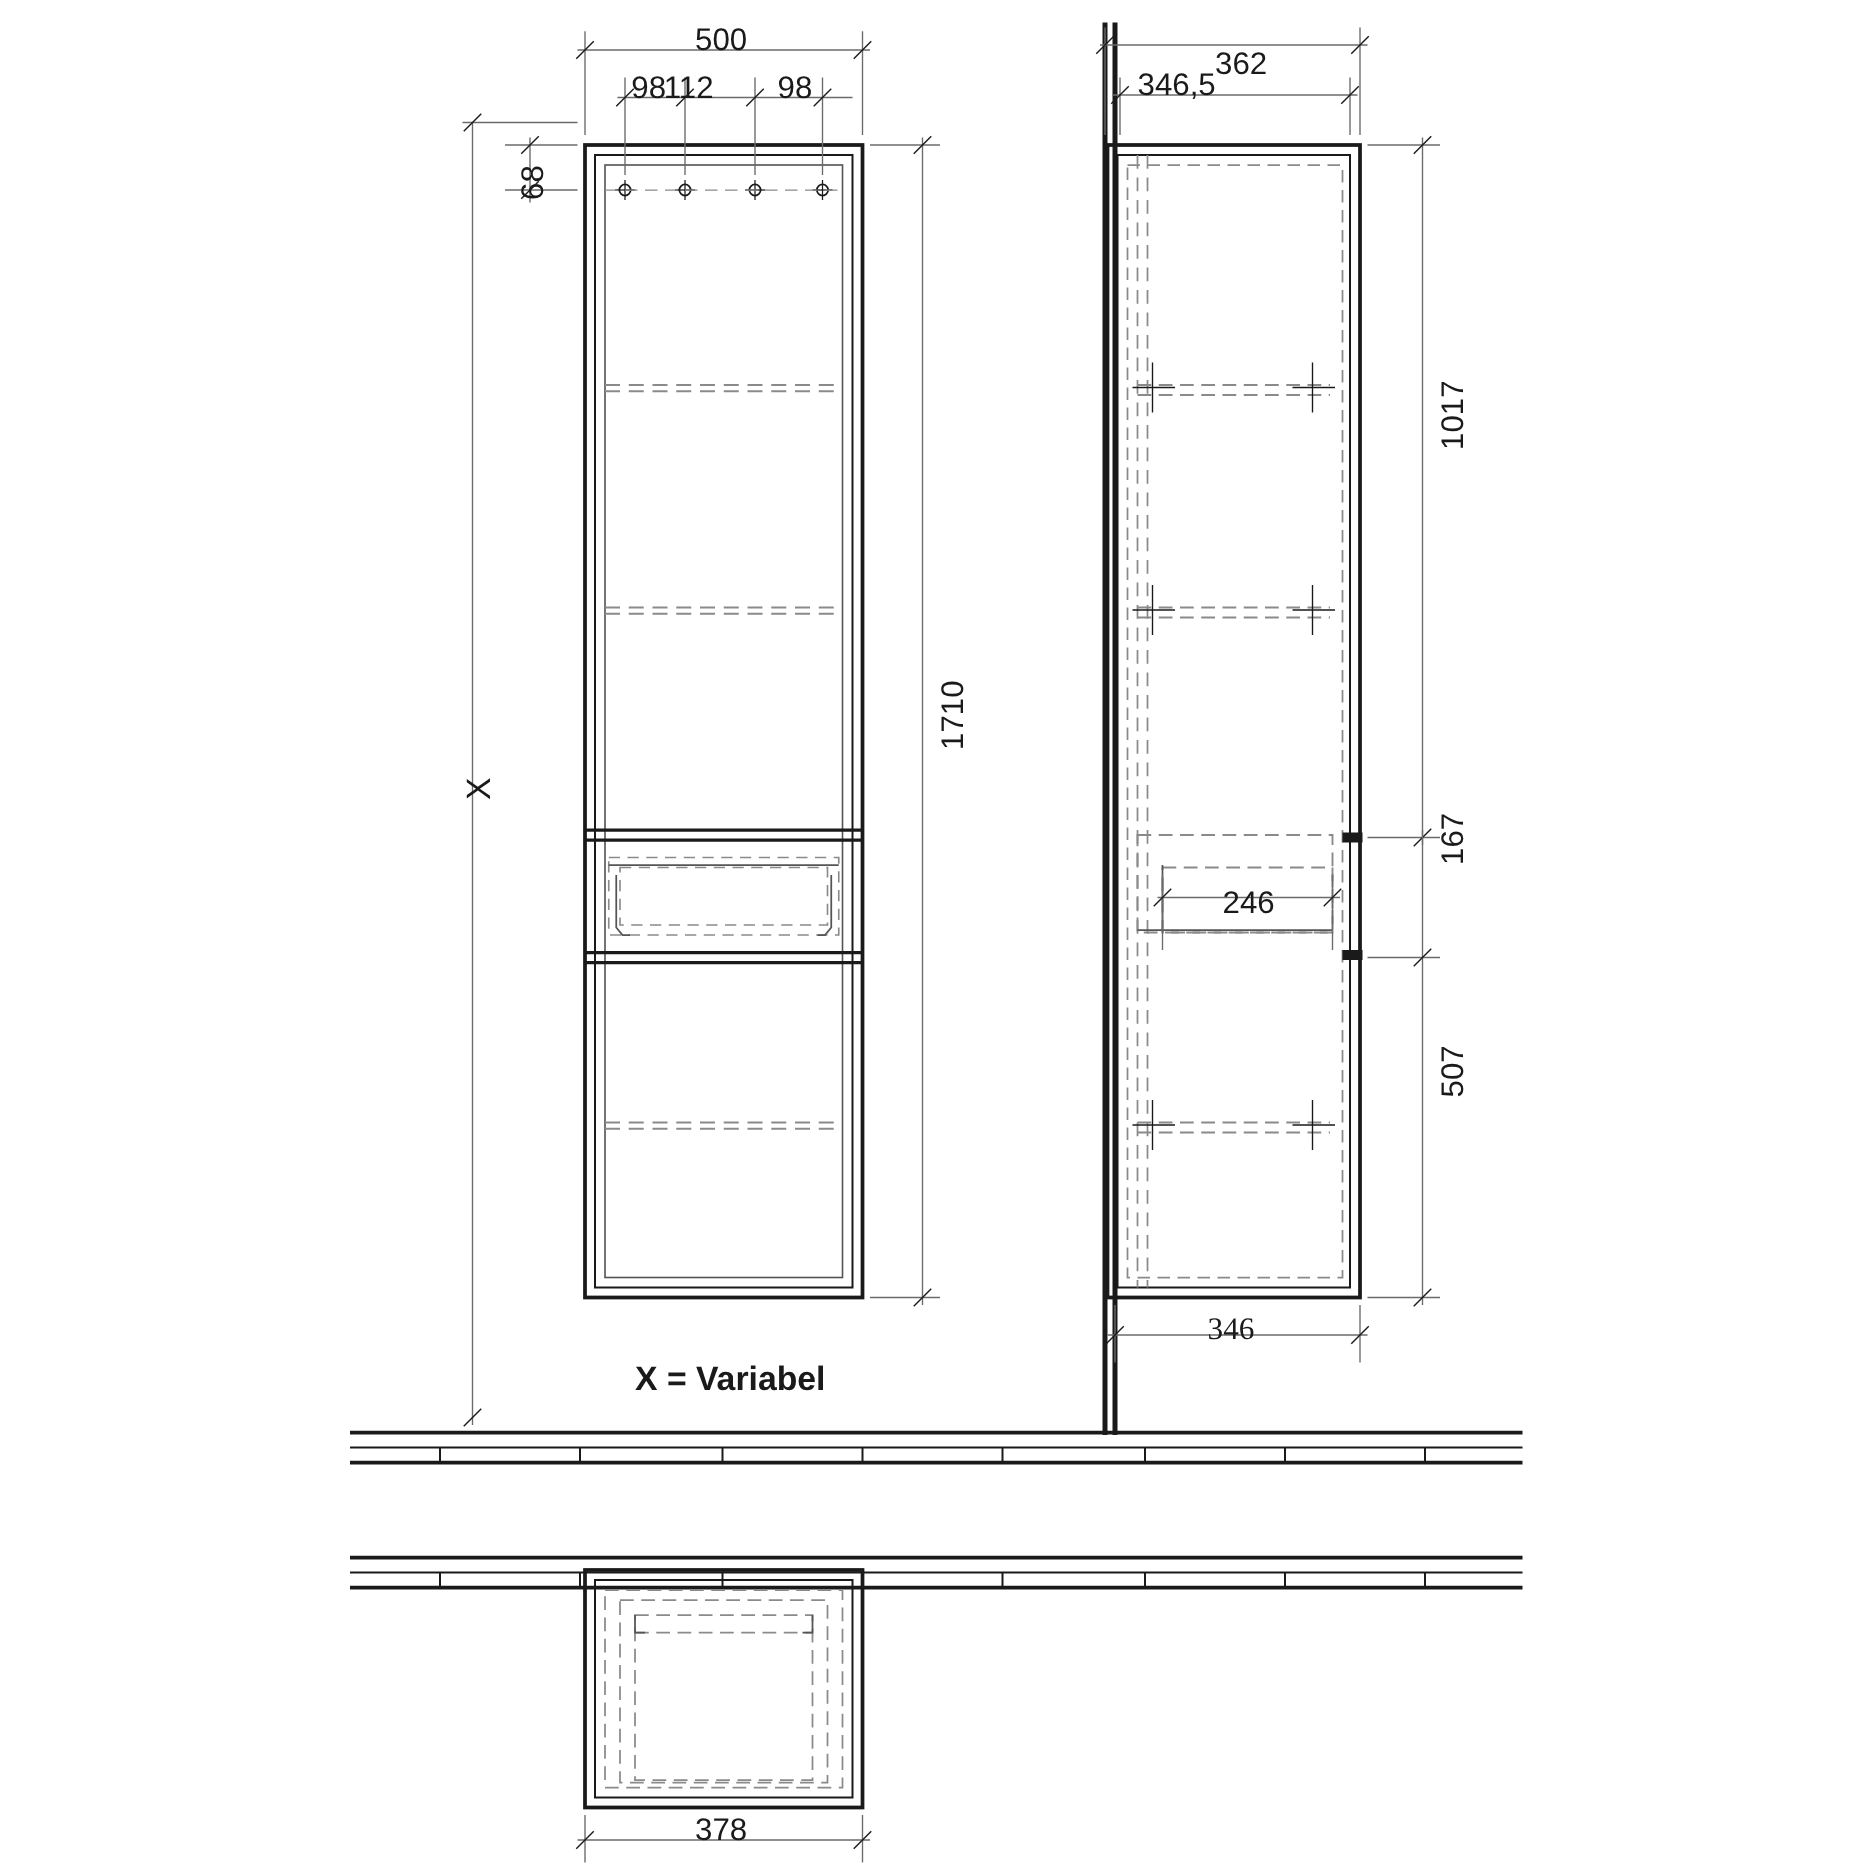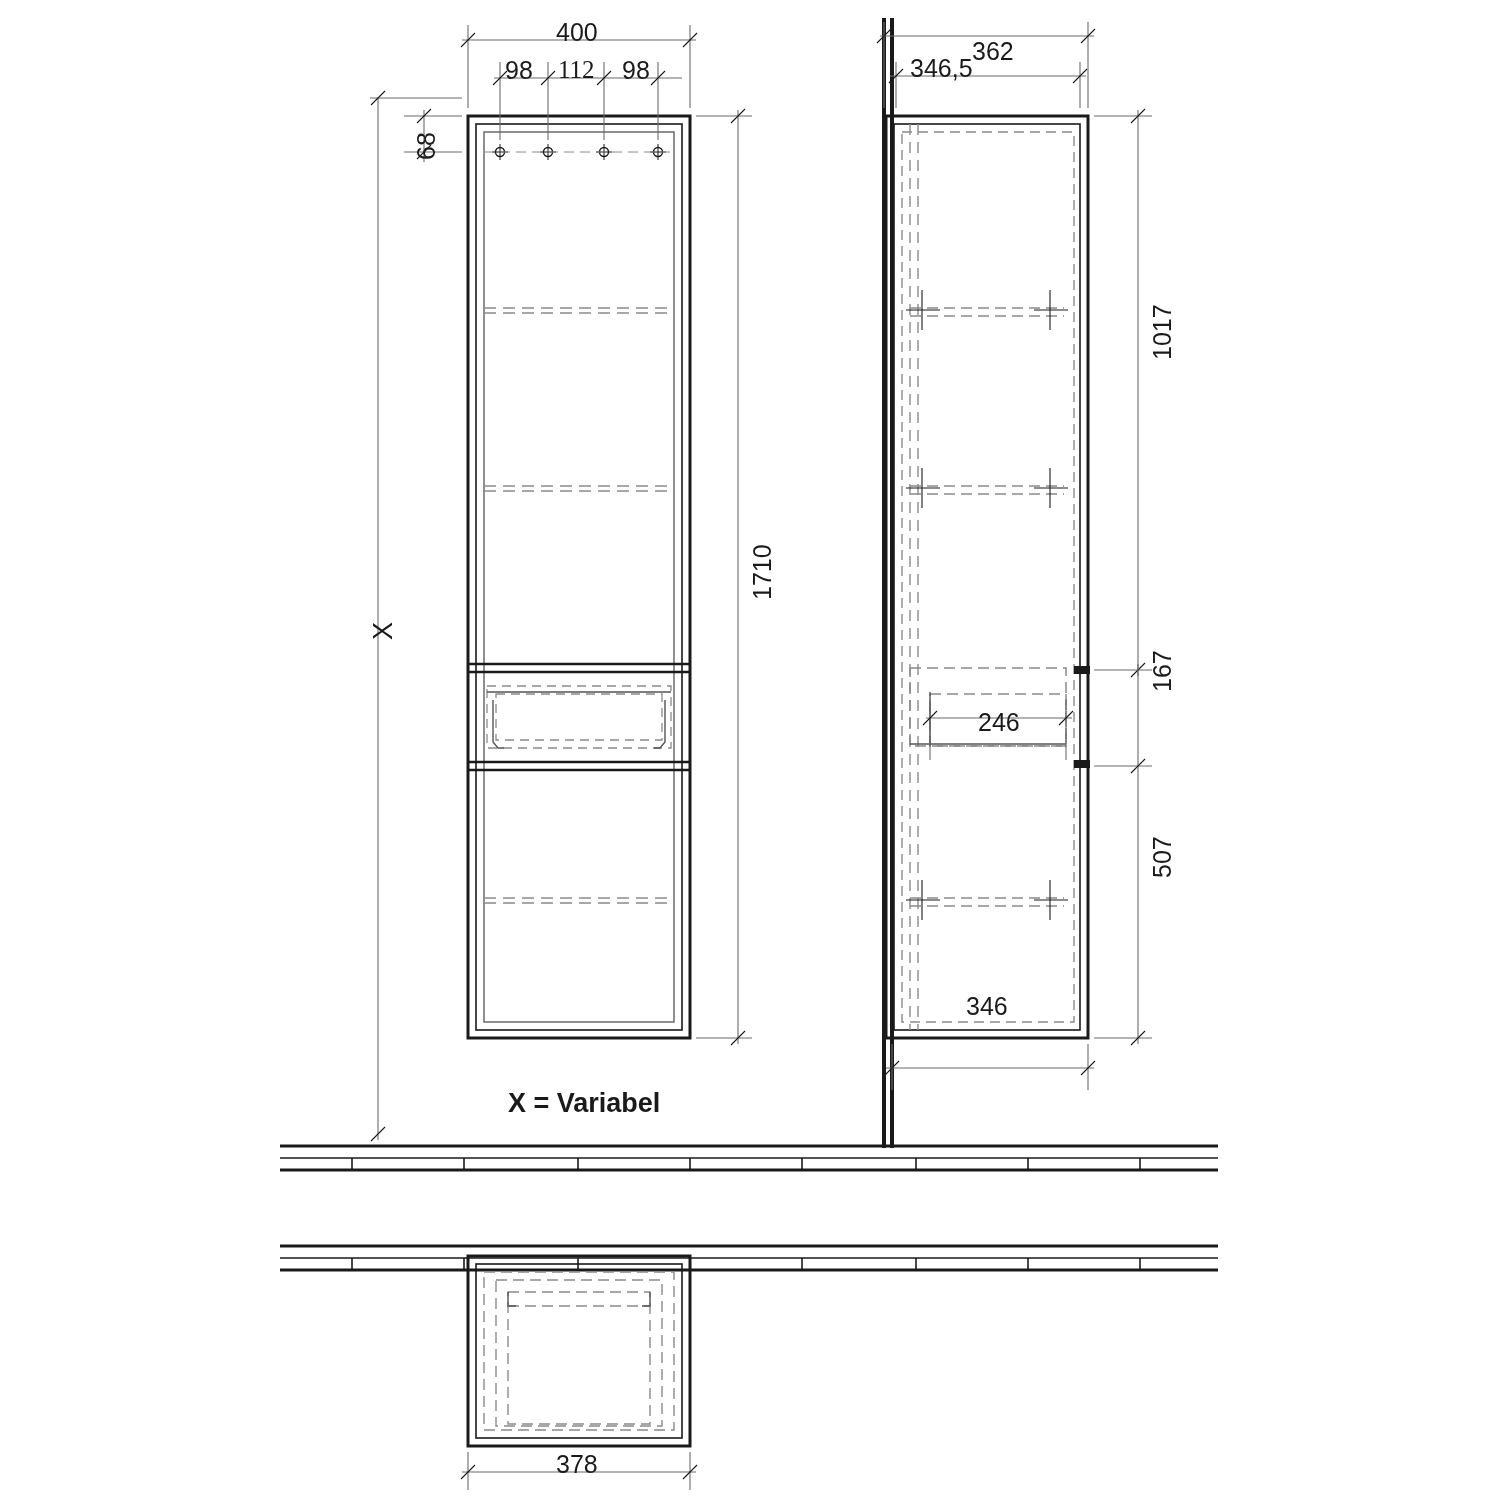--- a/index.html
+++ b/index.html
@@ -252,32 +252,32 @@
 
   <g stroke="#6b6b6b" stroke-width="1.1" fill="none">
     <line x1="468" y1="1452" x2="468" y2="1490"></line>
     <line x1="690" y1="1452" x2="690" y2="1490"></line>
     <line x1="462" y1="1472" x2="696" y2="1472"></line>
     <line x1="461" y1="1479" x2="475" y2="1465" stroke="#1a1a1a"></line>
     <line x1="683" y1="1479" x2="697" y2="1465" stroke="#1a1a1a"></line>
   </g>
 </svg>
 
-<div class="lbl" style="left:556px;top:18px;">400</div>
+<div class="lbl" style="left:556px;top:18px;">500</div>
 <div class="lbl" style="left:505px;top:56px;">98</div>
-<div class="lbl" style="left:558px;top:56px;font-family:Liberation Serif, serif;">112</div>
+<div class="lbl" style="left:531px;top:56px;">112</div>
 <div class="lbl" style="left:622px;top:56px;">98</div>
 <div class="lbl rot" style="left:412px;top:160px;">68</div>
 <div class="lbl rot" style="left:748px;top:600px;">1710</div>
 <div class="lbl rot big" style="left:368px;top:640px;">X</div>
 <div class="lbl big" style="left:508px;top:1088px;font-weight:bold;">X = Variabel</div>
 
 <div class="lbl" style="left:972px;top:14px;margin-top:23px;">362</div>
 <div class="lbl" style="left:910px;top:54px;">346,5</div>
 <div class="lbl rot" style="left:1148px;top:360px;">1017</div>
 <div class="lbl rot" style="left:1148px;top:692px;">167</div>
 <div class="lbl rot" style="left:1148px;top:878px;">507</div>
 <div class="lbl" style="left:978px;top:708px;">246</div>
-<div class="lbl" style="left:966px;top:992px;">346</div>
+<div class="lbl" style="left:966px;top:1050px;font-family:Liberation Serif, serif;">346</div>
 
 <div class="lbl" style="left:556px;top:1450px;">378</div>
 
 </div>
 
 </body></html>

